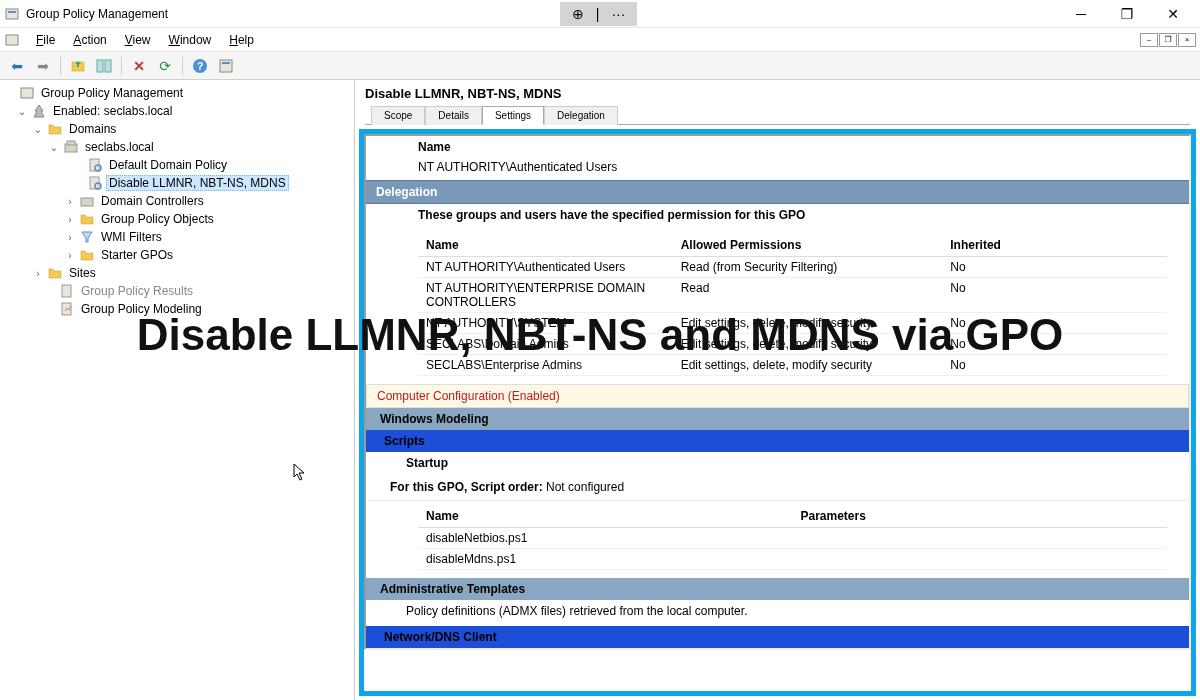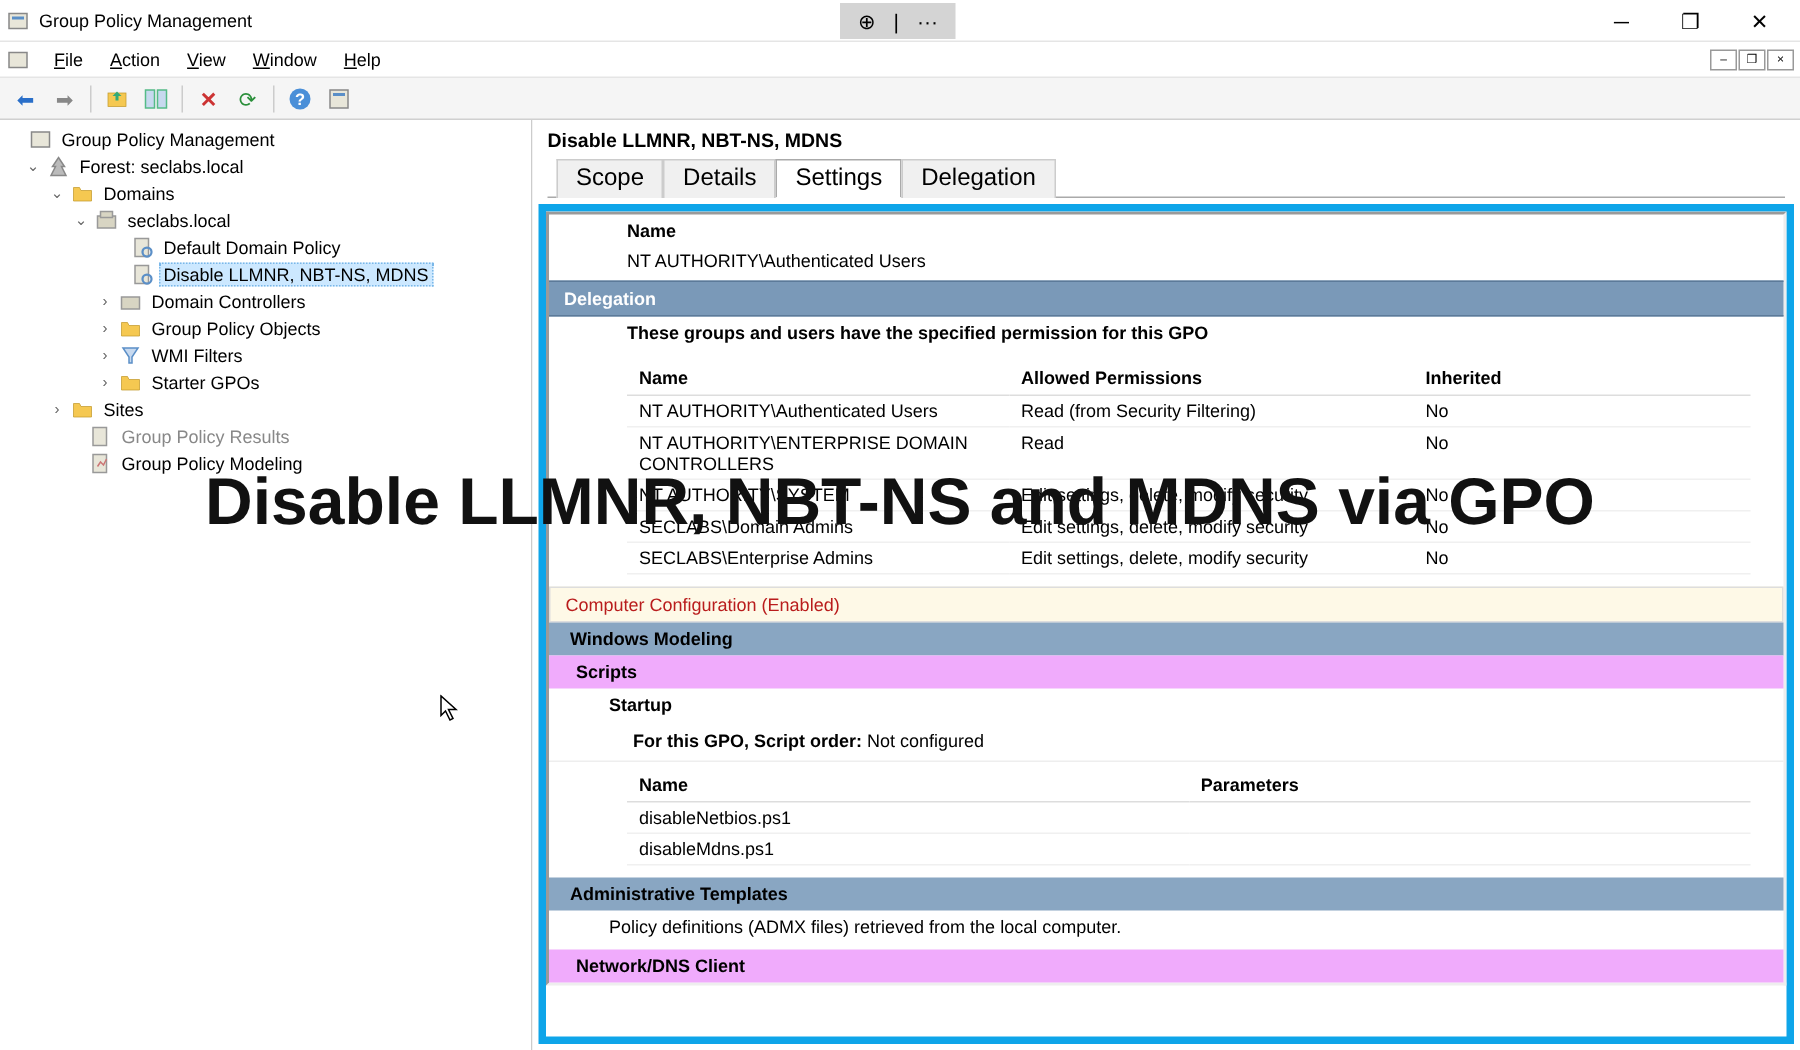--- a/index.html
+++ b/index.html
@@ -30,38 +30,38 @@
 .tree-pane .node .tw { width: 12px; text-align: center; color: #666; font-size: 10px; }
 .tree-pane .node .ic { width: 16px; height: 16px; margin: 0 3px; display:flex; align-items:center; justify-content:center; }
 .tree-pane .node .lbl { padding: 1px 3px; }
 .tree-pane .node.selected .lbl { background: #cce8ff; border: 1px dotted #7ab7e8; padding: 0 2px; }
 .tree-pane .node.dim .lbl { color: #888; }
 
 .detail-pane { flex: 1; display: flex; flex-direction: column; background: #fff; position: relative; }
 .detail-header { padding: 6px 10px 0 10px; }
 .detail-header .obj-title { font-weight: bold; font-size: 13px; }
 .tabs { display: flex; border-bottom: 1px solid #aaa; padding-left: 6px; margin-top: 4px; }
-.tabs .tab { padding: 3px 12px; font-size: 16px; border: 1px solid transparent; border-bottom: none; position: relative; top: 1px; cursor: default; background:#f0f0f0; border-color:#ccc; margin-right:0px;}
+.tabs .tab { padding: 3px 12px; font-size: 10px; border: 1px solid transparent; border-bottom: none; position: relative; top: 1px; cursor: default; background:#f0f0f0; border-color:#ccc; margin-right:0px;}
 .tabs .tab.active { background: #fff; border: 1px solid #aaa; border-bottom: 1px solid #fff; }
 
 .settings-body { flex: 1; overflow-y: scroll; padding: 0; border: 5px solid #0ea5e9; margin: 4px; }
 .settings-inner { border: 2px inset #eee; }
 .sb .row-label { padding: 4px 8px; font-weight: bold; font-size: 12px; }
 .sb .row-value { padding: 2px 8px 6px 22px; font-size: 12px; }
 .sb .section-bar { background: #7a99b8; color: #fff; font-weight: bold; padding: 4px 10px; font-size: 12px; border-top:1px solid #5c7a99; border-bottom:1px solid #5c7a99;}
 .sb .sub-bar1 { background: #89a6c2; color:#000; font-weight: bold; padding: 4px 14px; font-size: 12px; }
-.sb .sub-bar2 { background: #f0abfc; color:#000; font-weight: bold; padding: 4px 18px; font-size: 12px; }
+.sb .sub-bar2 { background: #1d4ed8; color:#000; font-weight: bold; padding: 4px 18px; font-size: 12px; }
 .sb .config-header { background: #fef9e7; color: #b91c1c; font-weight: normal; padding: 4px 10px; border: 1px solid #ddd; font-size:12px;}
 .sb table { width: 100%; border-collapse: collapse; font-size: 12px; }
 .sb th { text-align: left; font-weight: bold; padding: 4px 8px; border-bottom: 1px solid #ddd; }
 .sb td { padding: 3px 8px; border-bottom: 1px solid #f0f0f0; vertical-align: top; }
 .sb .tbl-pad { padding: 4px 22px 8px 52px; }
 .sb .tbl-pad2 { padding: 4px 22px 8px 52px; }
 .sb .desc-pad { padding: 4px 22px 8px 52px; font-size:12px; }
-.sb .plain-row { padding: 6px 56px; font-size:12px; font-weight:bold; border-bottom:1px solid #eee;}
+.sb .plain-row { padding: 6px 24px; font-size:12px; font-weight:bold; border-bottom:1px solid #eee;}
 .sb .plain-val { font-weight: normal; }
 .sb .startup-hdr { font-weight:bold; padding: 4px 40px; font-size:12px; }
 
 .overlay-title { position: absolute; top: 310px; left: 0; right: 0; text-align: center; font-size: 44px; font-weight: 700; color: #111; pointer-events: none; letter-spacing: 0px; font-family: "Segoe UI", sans-serif;}
 .cursor { position: absolute; left: 293px; top: 463px; font-size: 16px; pointer-events: none; }
 
 svg { display: block; }
 .folder-ic { fill:#f5c851; stroke:#c39b2f; stroke-width:0.5; }
 .scroll-ic { fill:#e8e6d9; stroke:#999; }
 </style>
@@ -152,21 +152,21 @@
         </span>
       <span class="lbl">Group Policy Management</span>
     </div>
     <div class="node" style="padding-left:16px">
       <span class="tw">⌄</span>
       <span class="ic">
           <svg width="16" height="16">
             <path d="M8 2 L12 8 L10 8 L13 14 L3 14 L6 8 L4 8 Z" fill="#bbb" stroke="#888"></path>
           </svg>
         </span>
-      <span class="lbl">Forest: seclabs.local</span>
+      <span class="lbl">Enabled: seclabs.local</span>
     </div>
     <div class="node" style="padding-left:32px">
       <span class="tw">⌄</span>
       <span class="ic">
           <svg width="16" height="16">
             <path d="M2 4 L6 4 L7 6 L14 6 L14 13 L2 13 Z" class="folder-ic"></path>
           </svg>
         </span>
       <span class="lbl">Domains</span>
     </div>

